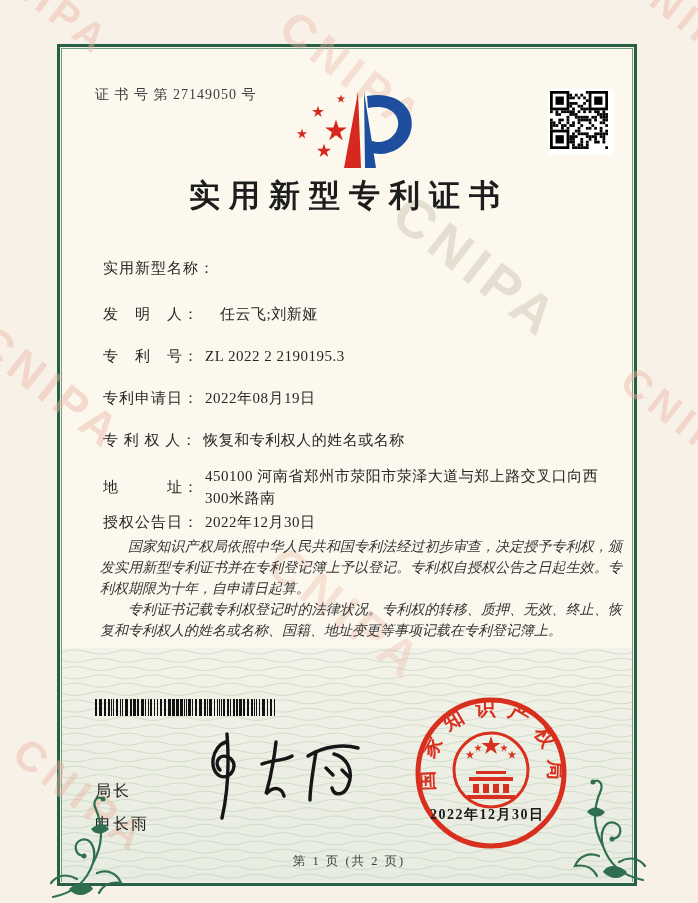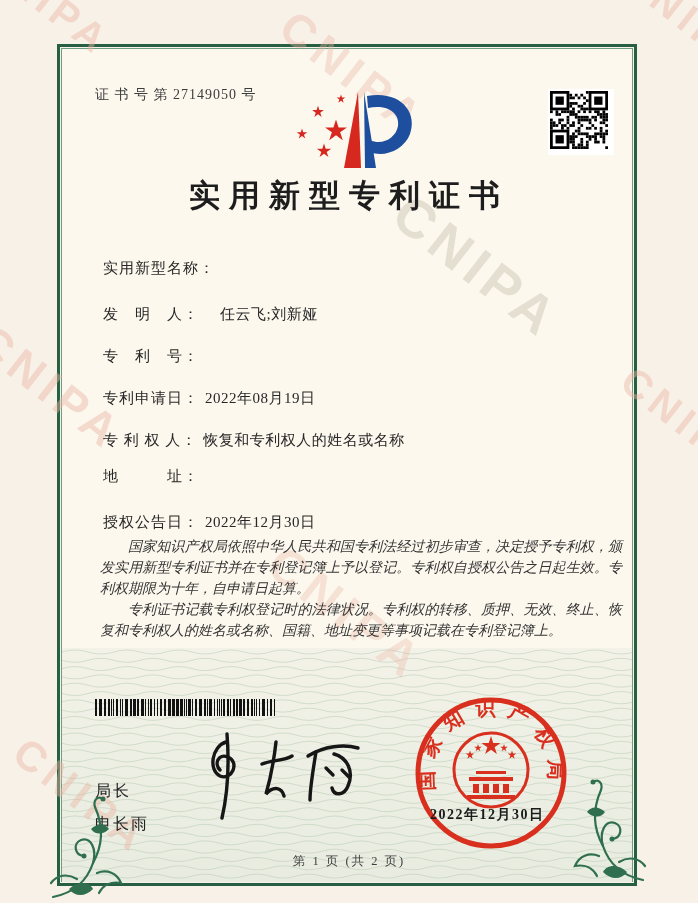--- a/index.html
+++ b/index.html
@@ -286,31 +286,33 @@
   <div class="fields">
     <div class="frow r1">
       <span class="flabel">实用新型名称：</span>
     </div>
     <div class="frow r2">
       <span class="flabel">发　明　人：</span>
       <span class="fvalue">任云飞;刘新娅</span>
     </div>
     <div class="frow r3">
       <span class="flabel">专　利　号：</span>
+      <span class="fvalue">ZL 2022 2 2190195.3</span>
     </div>
     <div class="frow r4">
       <span class="flabel">专利申请日：</span>
       <span class="fvalue">2022年08月19日</span>
     </div>
     <div class="frow r5">
       <span class="flabel">专 利 权 人：</span>
       <span class="fvalue">恢复和专利权人的姓名或名称</span>
     </div>
     <div class="frow r6">
       <span class="flabel">地　　　址：</span>
+      <span class="fvalue">450100 河南省郑州市荥阳市荥泽大道与郑上路交叉口向西300米路南</span>
     </div>
     <div class="frow r7">
       <span class="flabel">授权公告日：</span>
       <span class="fvalue">2022年12月30日</span>
     </div>
   </div>
 
   <div class="paras">
     <p>国家知识产权局依照中华人民共和国专利法经过初步审查，决定授予专利权，颁发实用新型专利证书并在专利登记簿上予以登记。专利权自授权公告之日起生效。专利权期限为十年，自申请日起算。</p>
     <p>专利证书记载专利权登记时的法律状况。专利权的转移、质押、无效、终止、恢复和专利权人的姓名或名称、国籍、地址变更等事项记载在专利登记簿上。</p>

